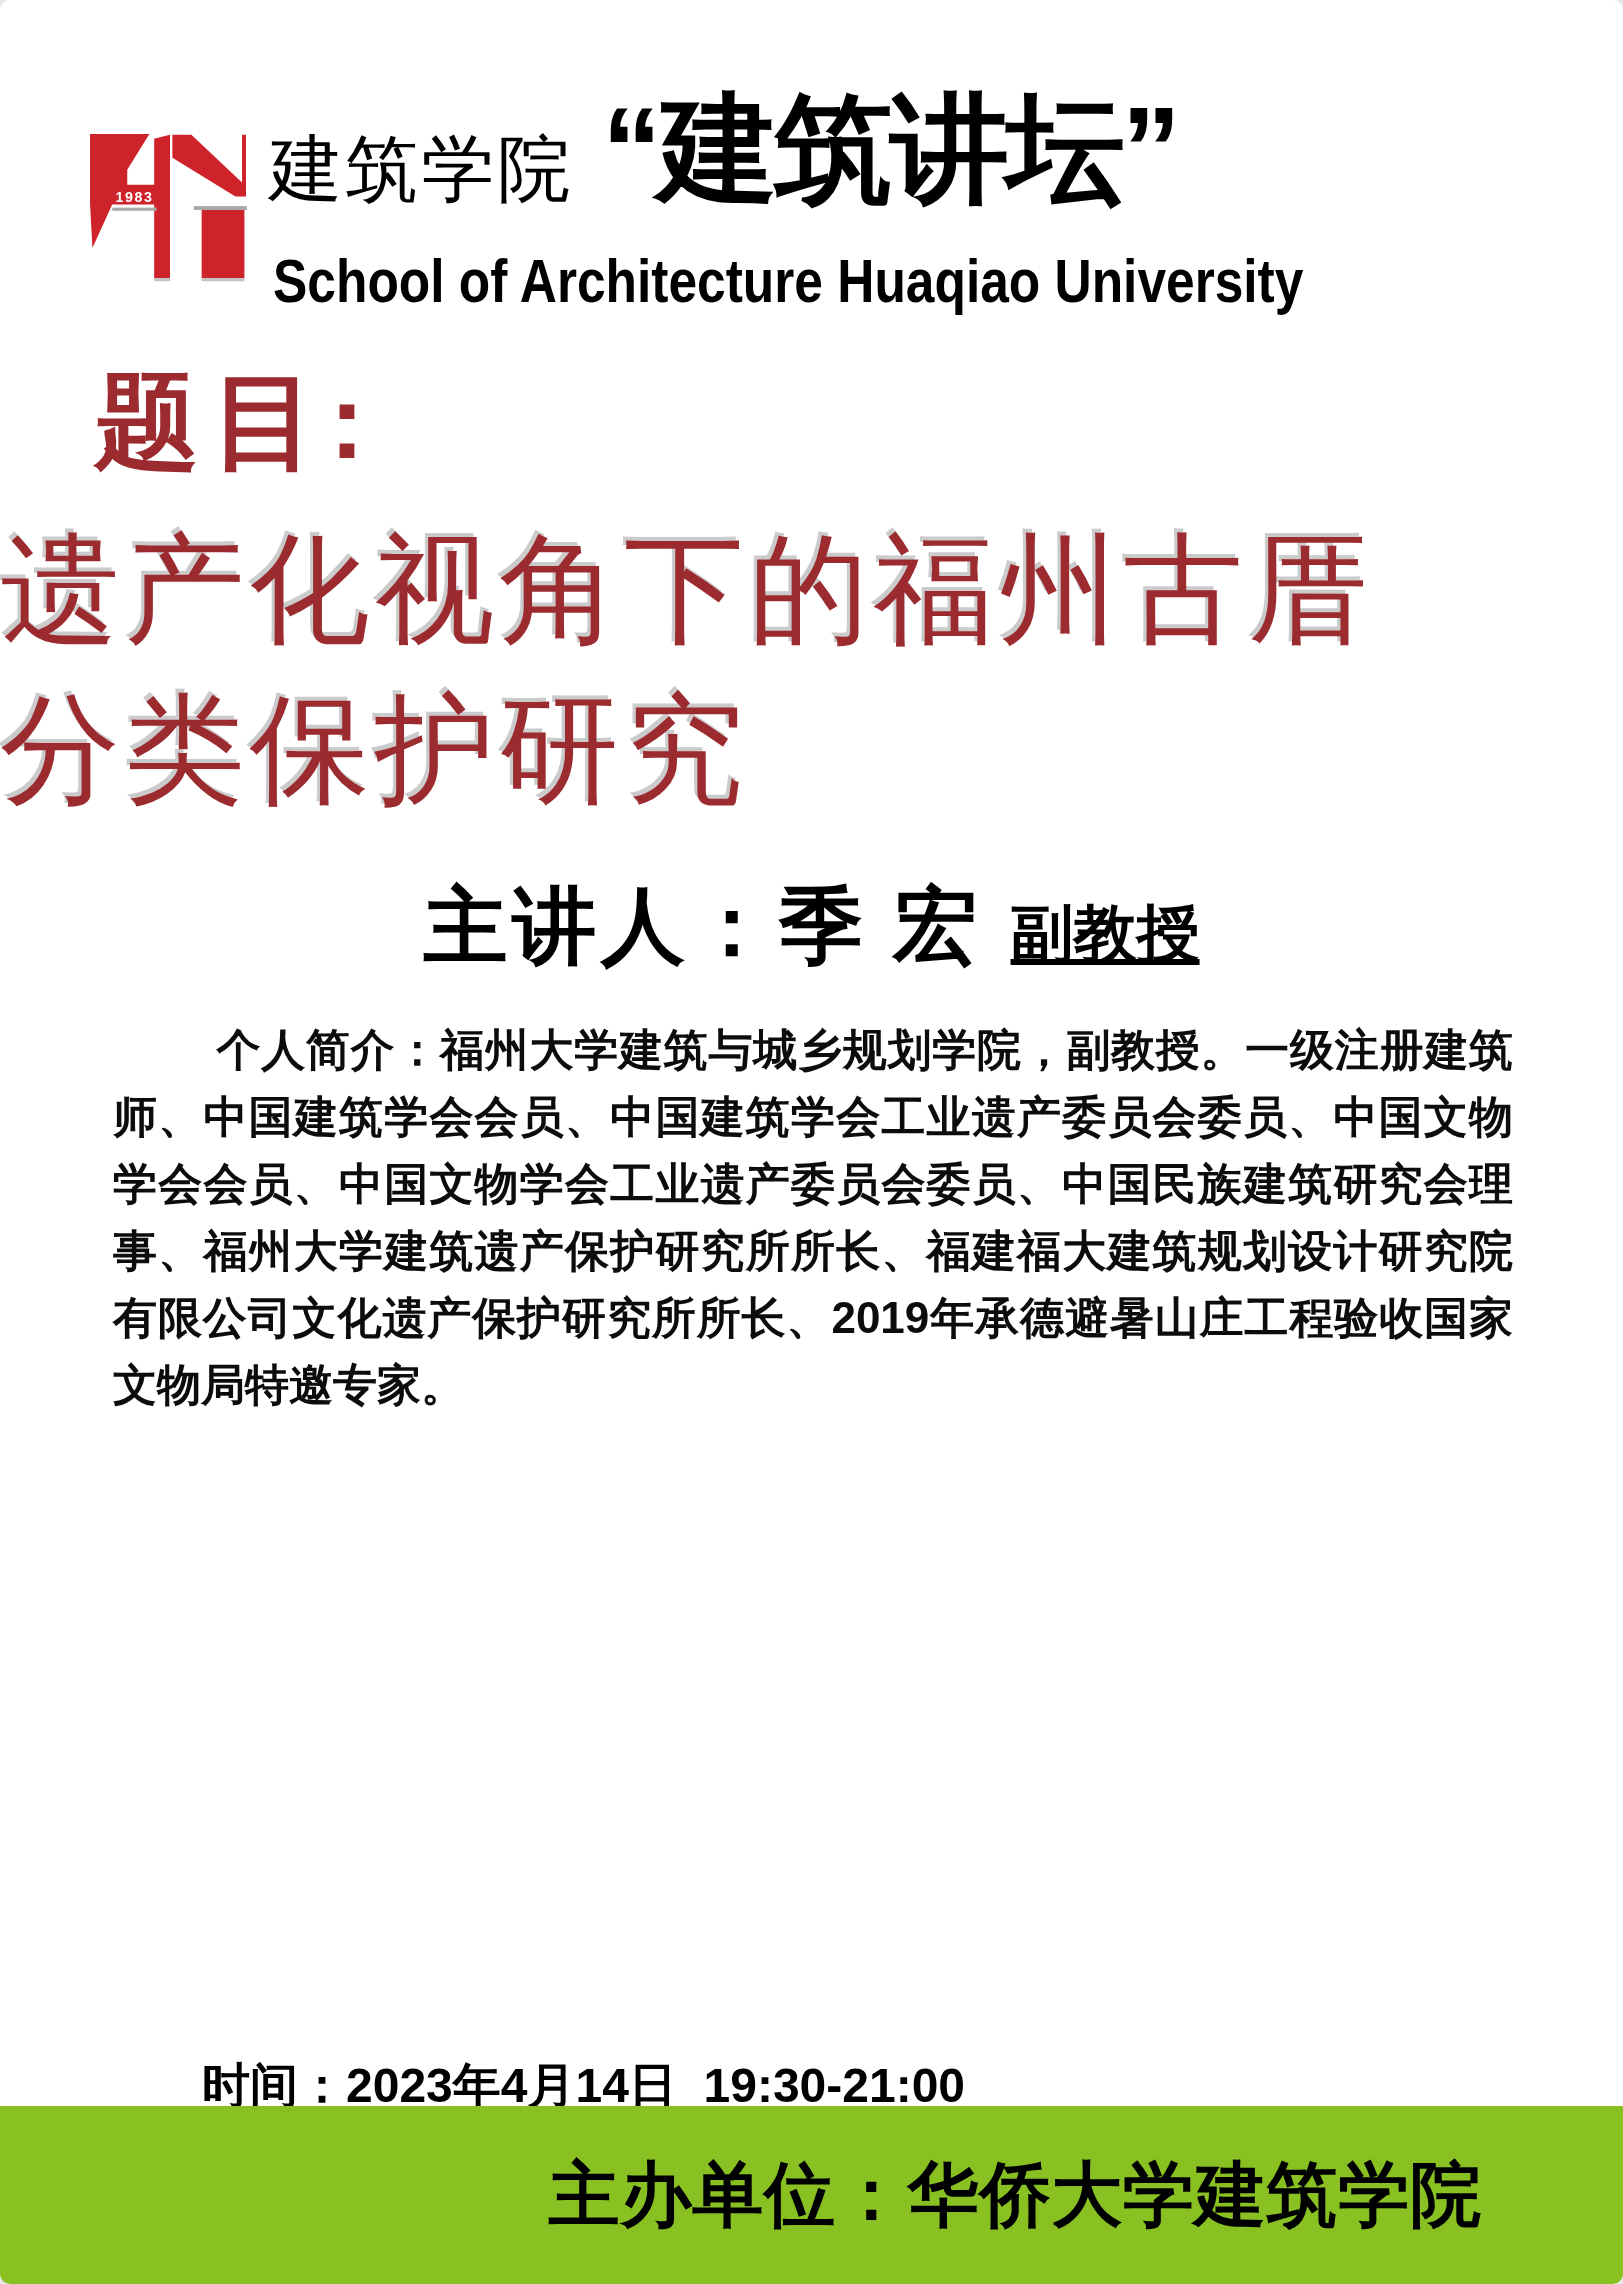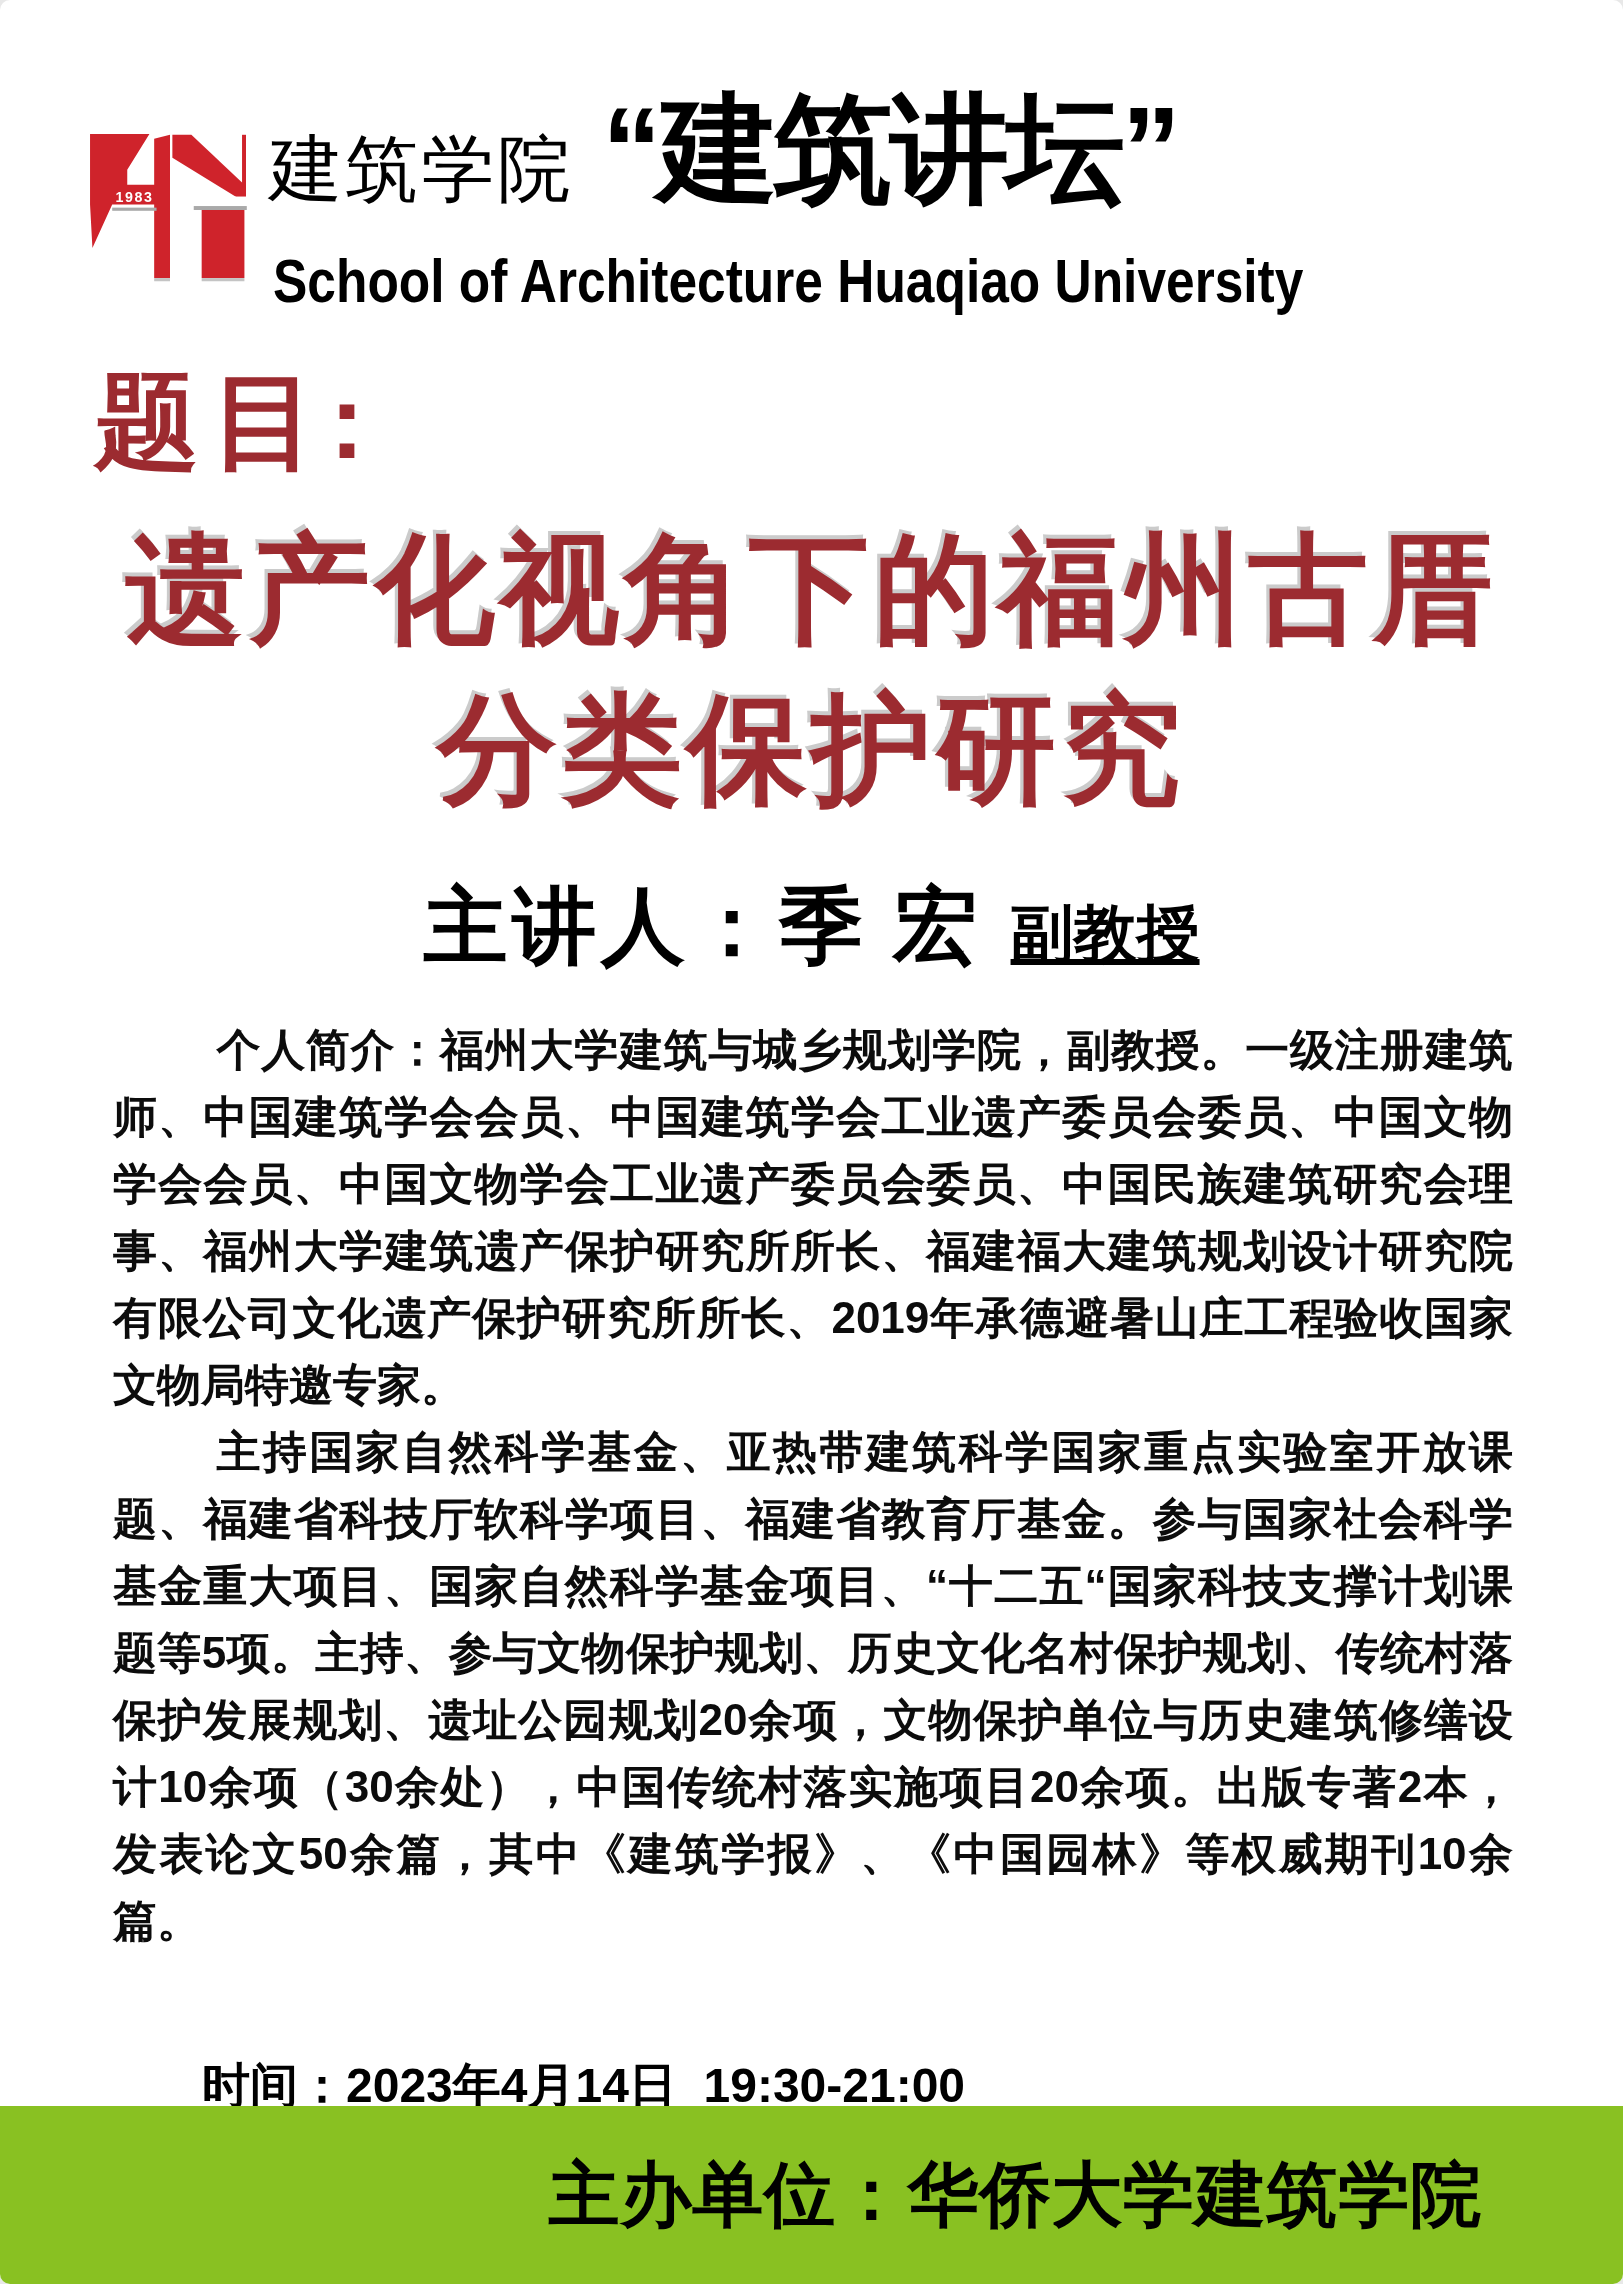--- a/index.html
+++ b/index.html
@@ -31,22 +31,22 @@
     white-space:nowrap;letter-spacing:0px;
   }
   
   .title-label{
     position:absolute;left:94px;top:369px;
     font-size:105px;font-weight:900;letter-spacing:12.7px;line-height:1;
     color:#9c2b30;white-space:nowrap;
   }
   .main-title{
     position:absolute;left:0;top:509px;width:1623px;
-    text-align:center;
-    font-size:120px;font-weight:700;line-height:160px;letter-spacing:4.8px;
+    text-align:left;
+    font-size:120px;font-weight:400;line-height:160px;letter-spacing:4.8px;
     color:#9c2b30;
     text-shadow:-3.2px -4px 0 #cbcbcb;
   }
   
   .speaker{
     position:absolute;left:0;top:870px;width:1623px;
     text-align:center;white-space:nowrap;
     font-family:"Liberation Serif","DejaVu Serif",serif;
   }
   .speaker-main{font-size:84px;font-weight:900;letter-spacing:4.8px;}
@@ -117,21 +117,20 @@
     <div>遗产化视角下的福州古厝</div>
     <div>分类保护研究</div>
   </div>
 
   <div class="speaker">
     <span class="speaker-main">主讲人：</span><span class="speaker-main">季 宏</span><span class="speaker-degree">副教授</span>
   </div>
 
   <div class="bio">
     <p>个人简介：福州大学建筑与城乡规划学院，副教授。一级注册建筑师、中国建筑学会会员、中国建筑学会工业遗产委员会委员、中国文物学会会员、中国文物学会工业遗产委员会委员、中国民族建筑研究会理事、福州大学建筑遗产保护研究所所长、福建福大建筑规划设计研究院有限公司文化遗产保护研究所所长、2019年承德避暑山庄工程验收国家文物局特邀专家。</p>
-    <p>主持国家自然科学基金、亚热带建筑科学国家重点实验室开放课题、福建省科技厅软科学项目、福建省教育厅基金。参与国家社会科学基金重大项目、国家自然科学基金项目、“十二五“国家科技支撑计划课题等5项。主持、参与文物保护规划、历史文化名村保护规划、传统村落保护发展规划、遗址公园规划20余项，文物保护单位与历史建筑修缮设计10余项（30余处），中国传统村落实施项目20余项。出版专著2本，发表论文50余篇，其中《建筑学报》、《中国园林》等权威期刊10余篇。</p>
   </div>
 
   <div class="details">
     <div><span>时间：</span><span>2023年4月14日  19:30-21:00</span></div>
     
   </div>
 
   <div class="footer">
     <span class="footer-text">主办单位：华侨大学建筑学院</span>
   </div>

